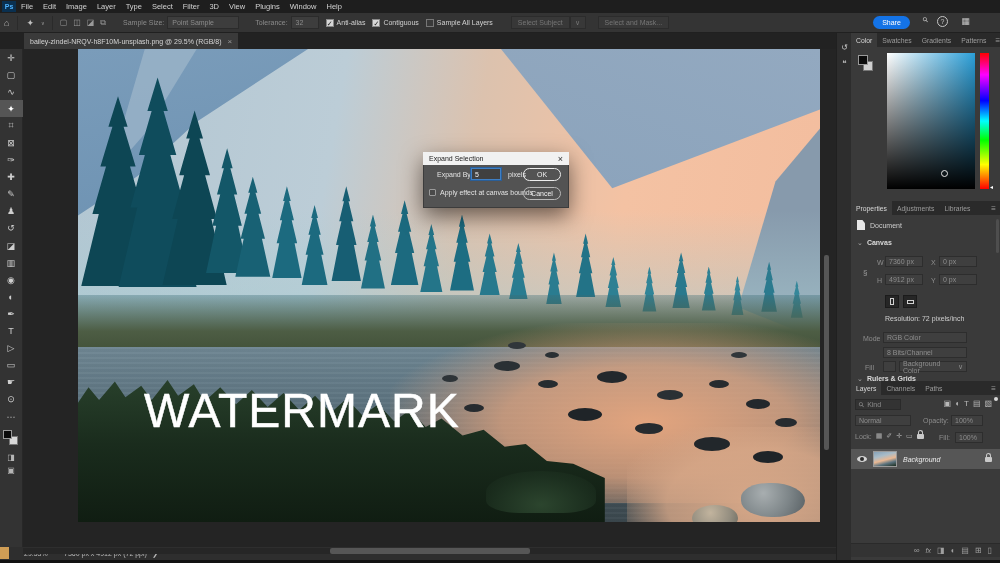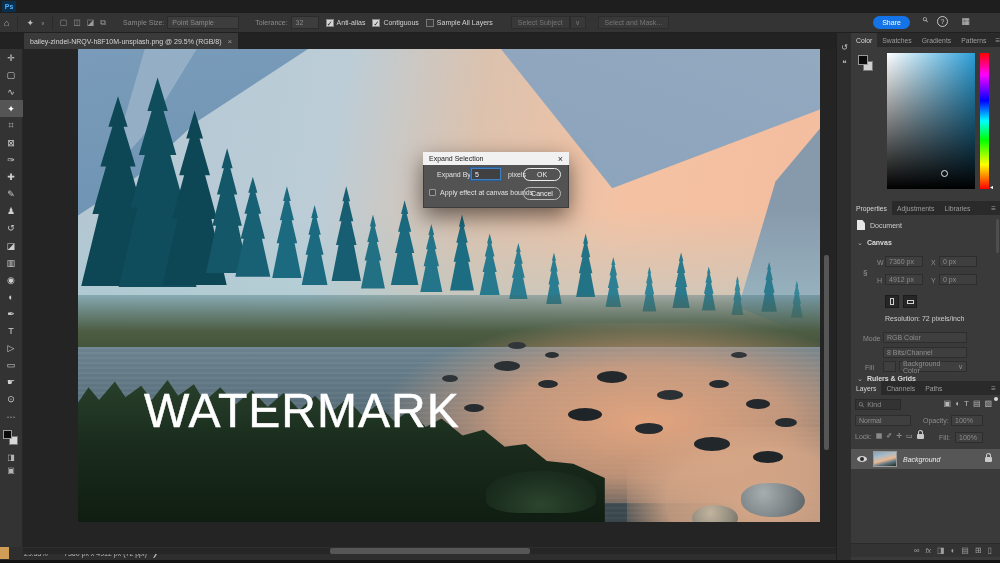--- a/index.html
+++ b/index.html
@@ -143,20 +143,34 @@
   .lb-icon { font-size:8px; }
   .fx { font-size:7px; font-style:italic; }
 </style>
 </head>
 <body>
 
 <div id="app">
 
   <div id="menubar">
     <div id="ps-logo">Ps</div>
+    <div style="display:flex;">
+        <span class="menu-item">File</span>
+        <span class="menu-item">Edit</span>
+        <span class="menu-item">Image</span>
+        <span class="menu-item">Layer</span>
+        <span class="menu-item">Type</span>
+        <span class="menu-item">Select</span>
+        <span class="menu-item">Filter</span>
+        <span class="menu-item">3D</span>
+        <span class="menu-item">View</span>
+        <span class="menu-item">Plugins</span>
+        <span class="menu-item">Window</span>
+        <span class="menu-item">Help</span>
+      </div>
   </div>
 
   <div id="optionsbar">
     <span class="opt-icon">⌂</span>
     <span class="opt-sep"></span>
     <span class="opt-icon">✦</span>
     <span class="mode-icon" style="font-size:5px;">∨</span>
     <span class="opt-sep"></span>
     <span style="display:flex;">
         <span class="mode-icon">▢</span>

